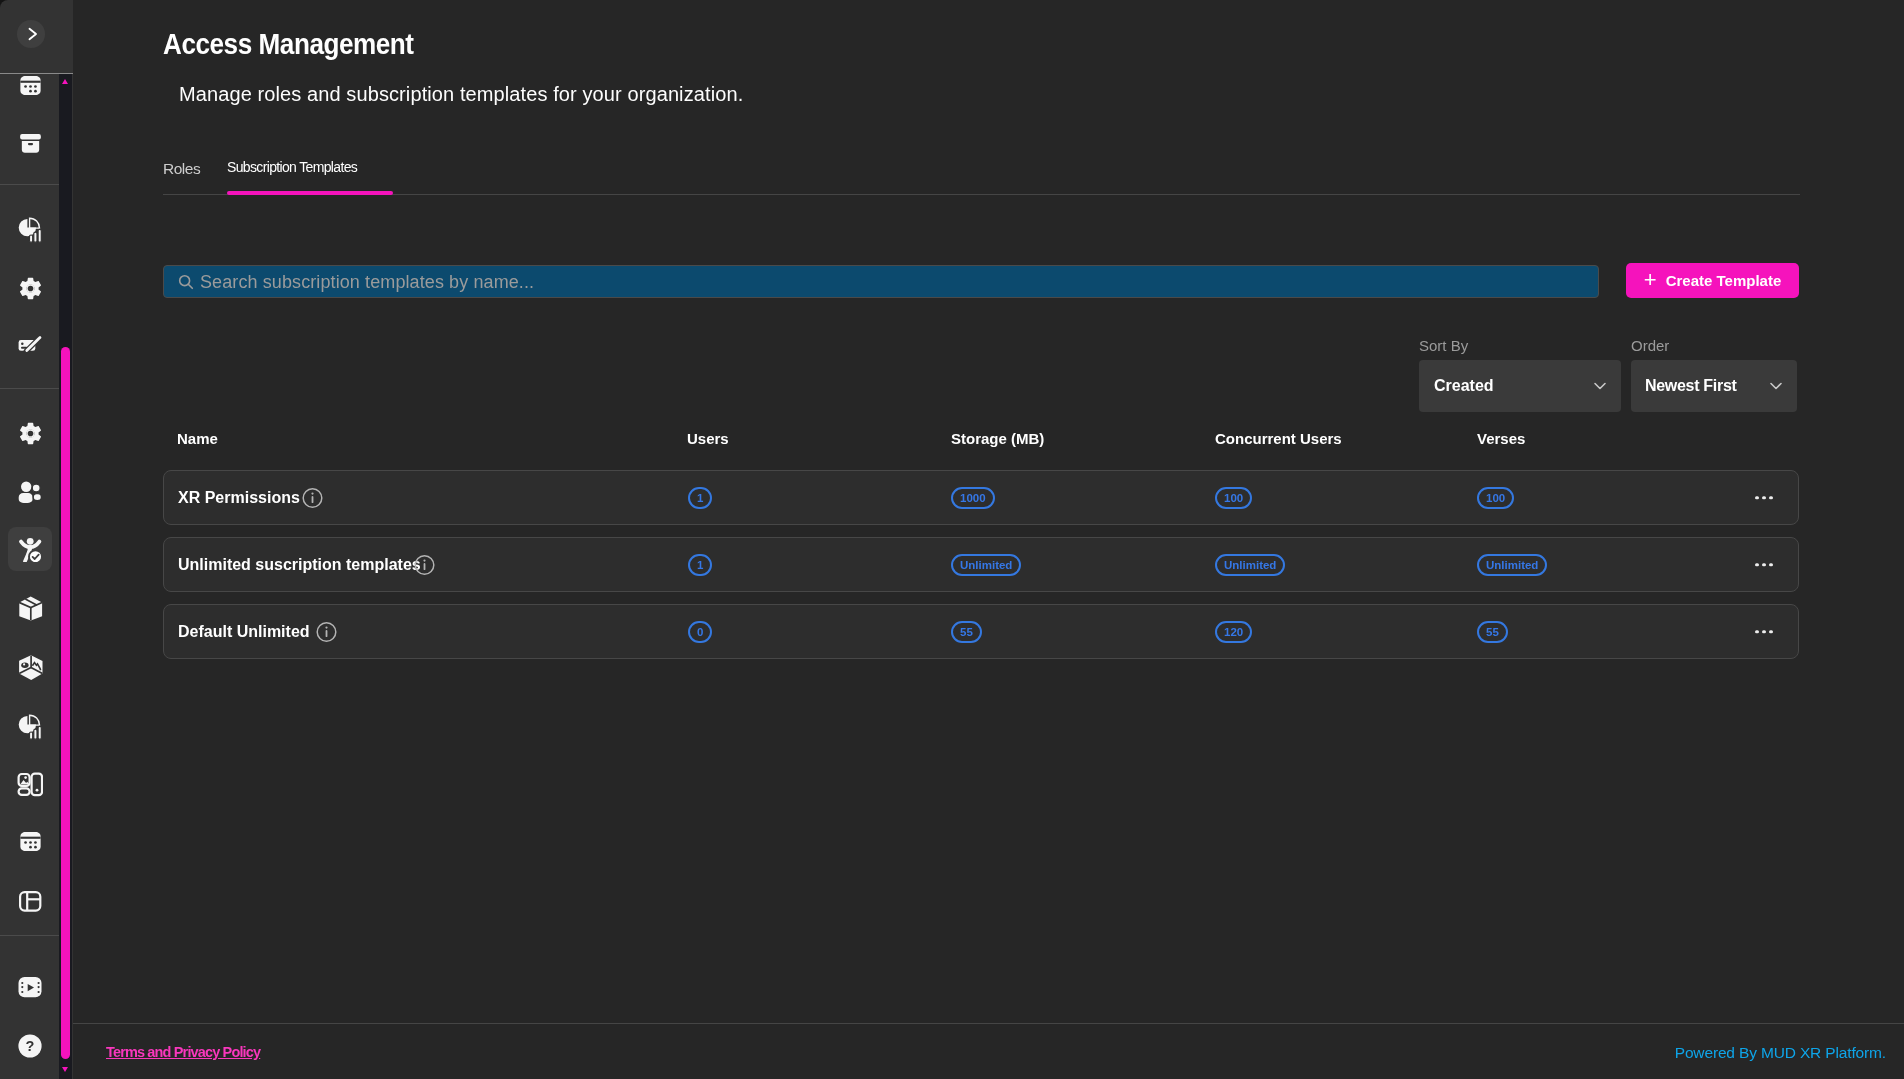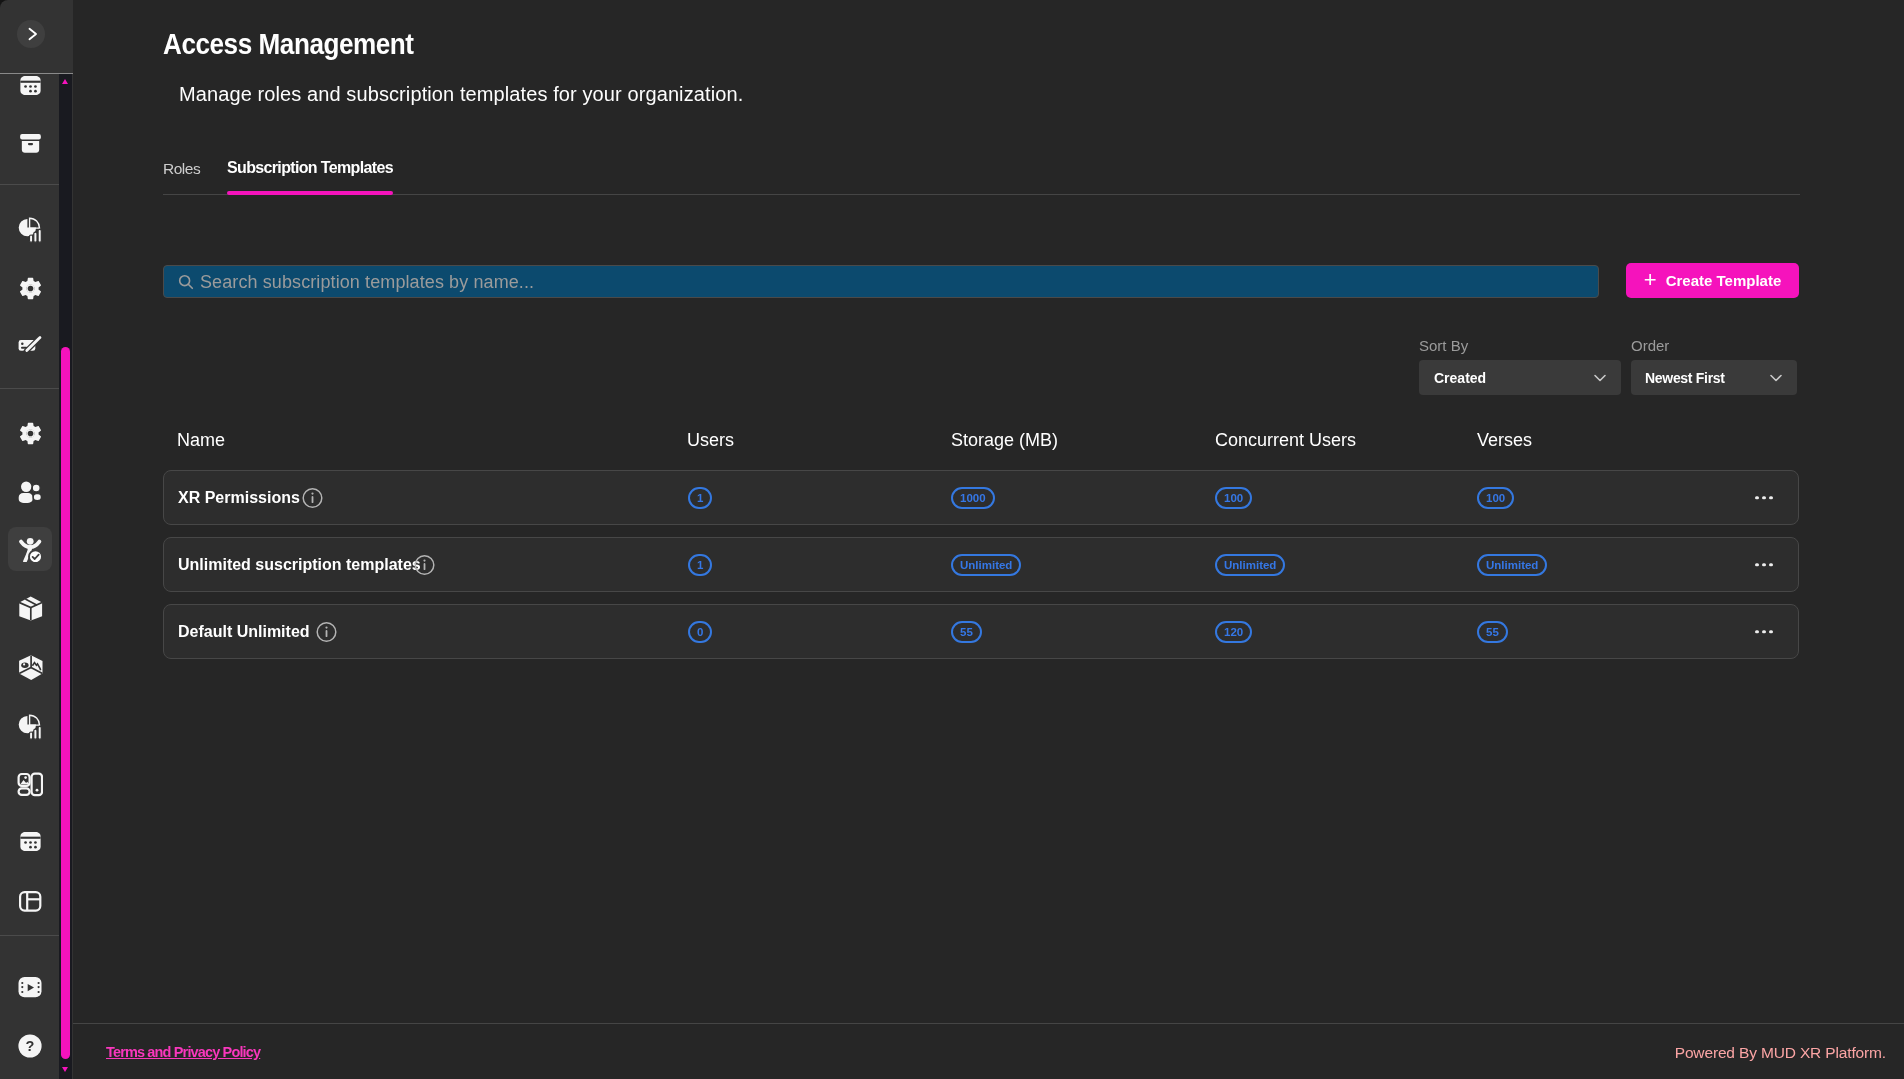--- a/index.html
+++ b/index.html
@@ -34,61 +34,61 @@
     justify-content:center; }
   .icon.active { background:#3f3f3f; border-radius:8px; }
 
   
   #title { left:163px; top:28px; font-size:29px; font-weight:bold; color:#fff;
     letter-spacing:-0.5px; transform:scaleX(0.9); transform-origin:0 0; }
   #subtitle { left:163px; top:83px; font-size:20px; color:#fdfdfd; letter-spacing:0.1px;margin-left:16px; }
 
   
   #tabRoles { left:163px; top:160px; font-size:15.5px; color:#cdcdcd; letter-spacing:-0.5px; }
-  #tabSubs { left:227px; top:159px; font-size:16px; font-weight:bold; color:#fff;
+  #tabSubs { left:227px; top:159px; font-size:14px; font-weight:normal; color:#fff;
     letter-spacing:-0.65px; }
   #tabLine { left:163px; top:194px; width:1637px; height:1px; background:#454545; }
   #tabUnderline { left:227px; top:191px; width:166px; height:4px; background:#f513bc;
     border-radius:2px; }
 
   
   #searchBox { left:163px; top:265px; width:1436px; height:33px; background:#0c4a6e;
     border:1px solid #4a4a4a; border-radius:4px; }
   #searchBox svg { position:absolute; left:13px; top:7px; }
   #searchPh { position:absolute; left:36px; top:6px; font-size:18px; color:#9b9b9b; letter-spacing:0.1px; }
   #createBtn { left:1626px; top:263px; width:173px; height:35px; background:#f513bc;
     border-radius:5px; color:#fff; font-size:15px; font-weight:bold;
     display:flex; align-items:center; justify-content:center; gap:9px; }
   #createBtn .plus { font-weight:400; font-size:22px; line-height:1; margin-top:-2px; }
 
   
   .selLabel { top:337px; font-size:15px; color:#9b9b9b; }
-  .sel { top:360px; height:35px; background:#3a3a3a; border-radius:4px;
-    color:#fff; font-size:14px; font-weight:bold; display:flex; align-items:center; }
+  .sel { top:360px; height:52px; background:#3a3a3a; border-radius:4px;
+    color:#fff; font-size:16px; font-weight:bold; display:flex; align-items:center; }
   .sel .chev { position:absolute; right:13px; }
 
   
-  .th { top:430px; font-size:18px; font-weight:normal; color:#fff; }
+  .th { top:430px; font-size:15px; font-weight:bold; color:#fff; }
   .row { left:163px; width:1636px; height:55px; background:#2d2d2d;
     border:1px solid #474747; border-radius:8px; }
   .rowName { position:absolute; left:14px; top:50%; transform:translateY(-50%);
     font-size:16px; font-weight:bold; color:#fff; white-space:nowrap; }
   .info { position:absolute; top:50%; transform:translateY(-50%); }
   .badge { position:absolute; top:50%; transform:translateY(-50%);
     border:2px solid #3478e0; color:#3577e6; border-radius:12px; font-size:11.5px;
     font-weight:bold; height:22px; display:flex; align-items:center; padding:0 7px; }
   .dots { position:absolute; left:1591px; top:50%; transform:translateY(-50%);
     display:flex; gap:3.5px; }
   .dots i { width:3.6px; height:3.6px; border-radius:50%; background:#ededed; }
 
   
   #footLine { left:73px; top:1023px; width:1831px; height:1px; background:#454545; }
   #footLink { left:106px; top:1044px; font-size:14.5px; font-weight:bold; color:#f937bd;
     text-decoration:underline; letter-spacing:-0.85px; }
-  #footRight { right:18px; top:1044px; font-size:15.5px; color:#fca5a5; letter-spacing:-0.15px; }
+  #footRight { right:18px; top:1044px; font-size:15.5px; color:#0ea5e9; letter-spacing:-0.15px; }
 </style>
 </head>
 <body>
 <div id="page">
   <div class="abs" id="main"></div>
   <div class="abs" id="sidebar"></div>
   <div class="abs" id="topDivider"></div>
   <div class="abs" id="track"></div>
   <div class="abs arrowUp"></div>
   <div class="abs" id="thumb"></div>

